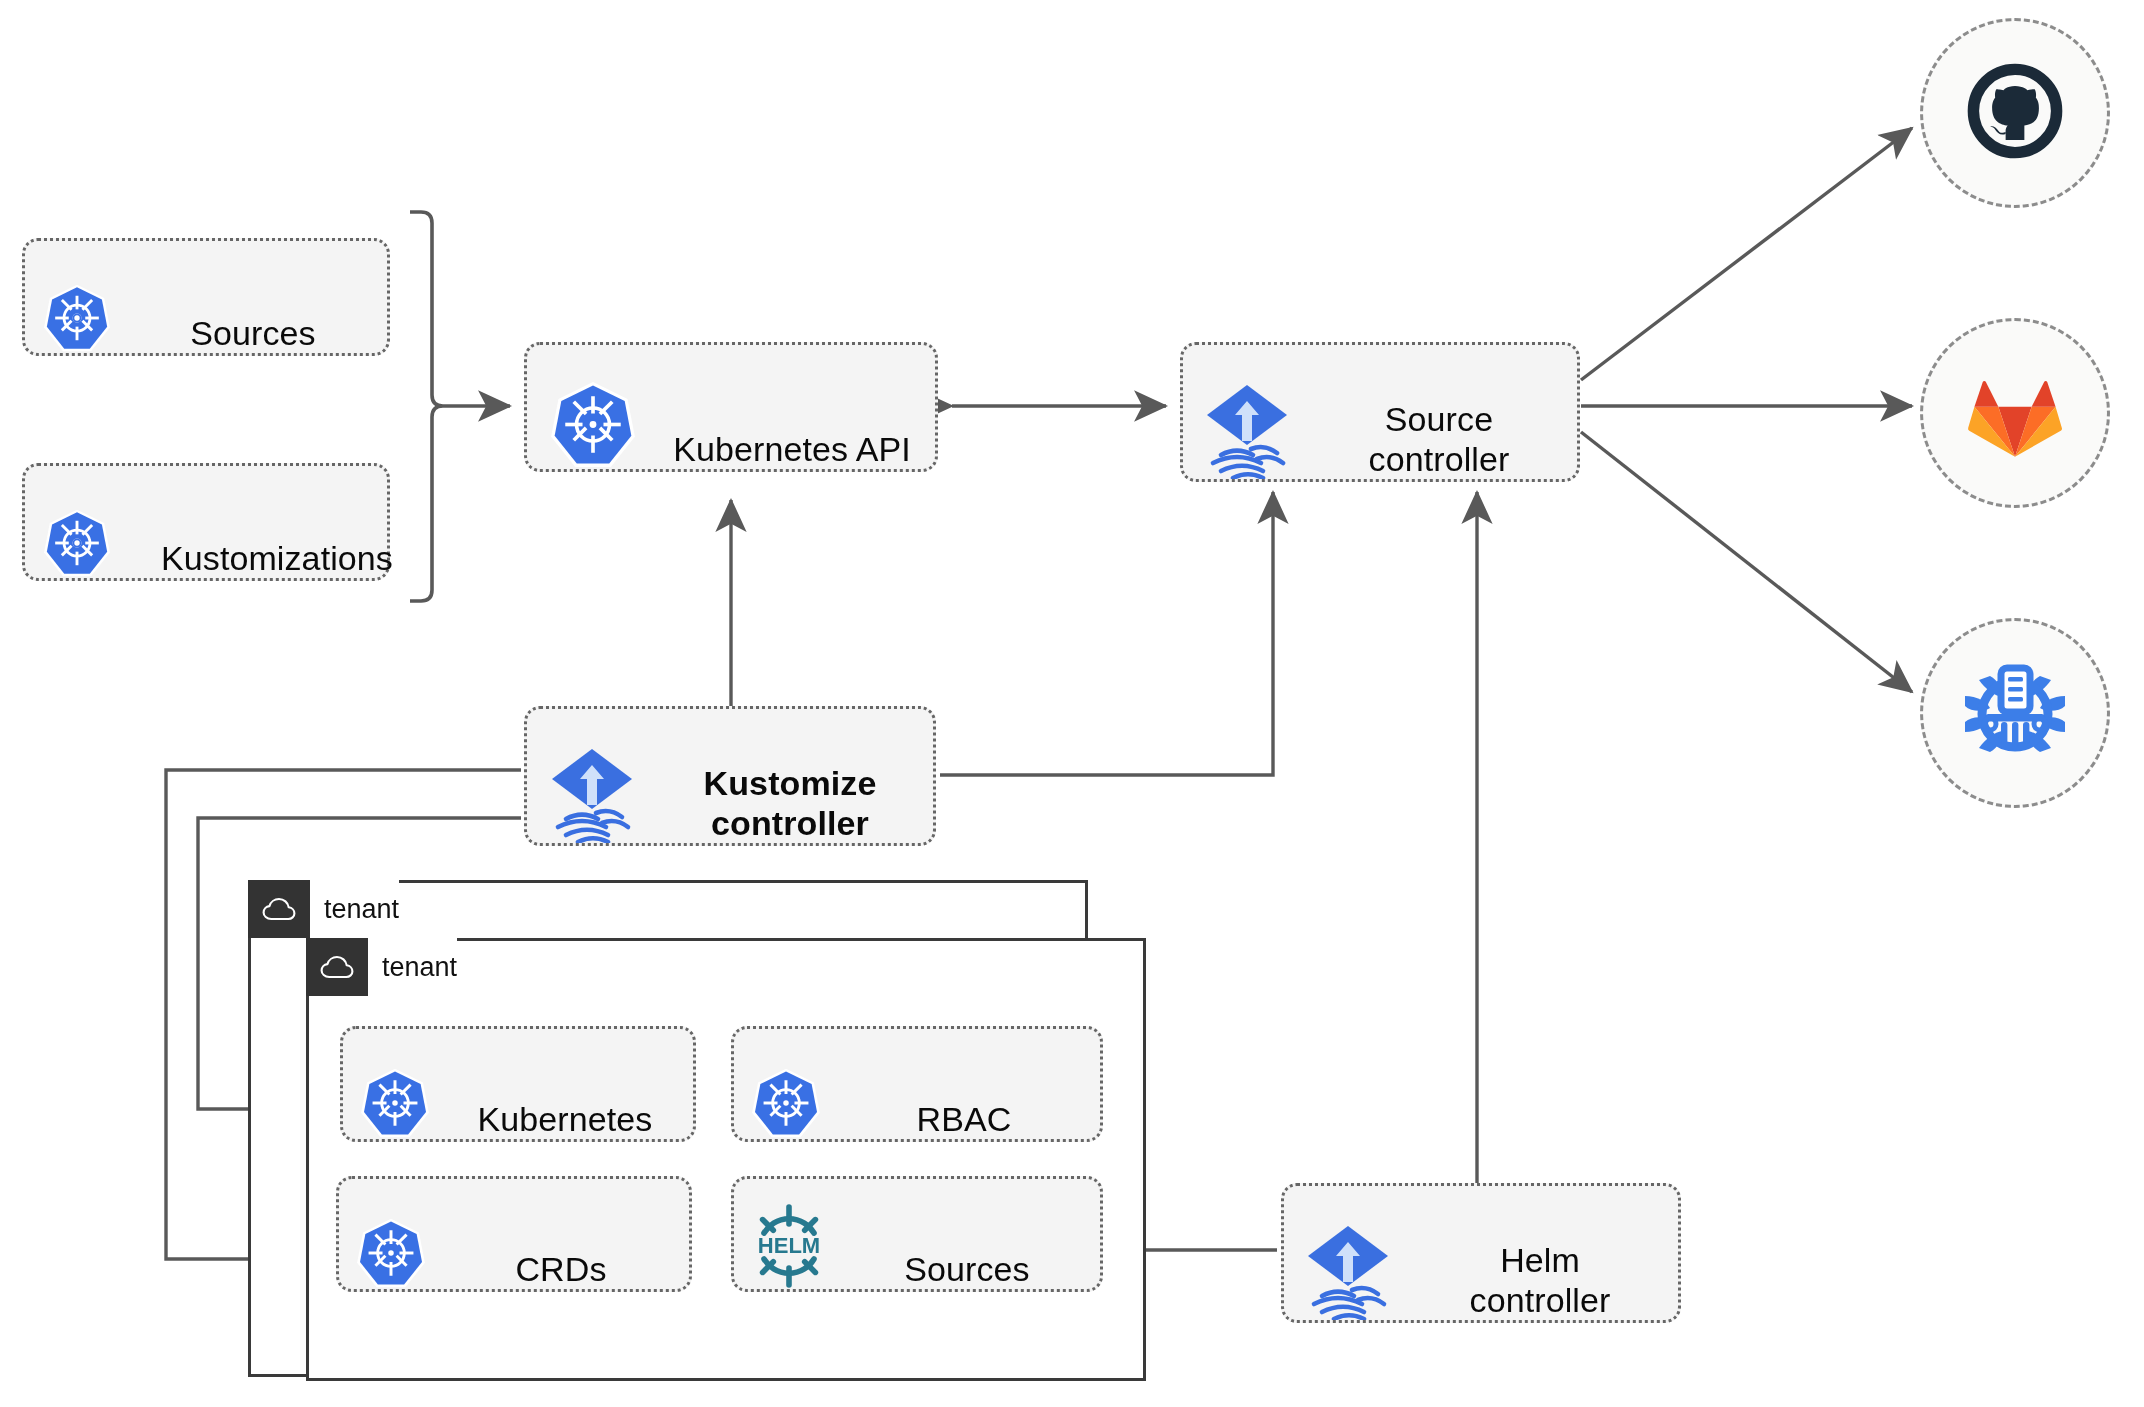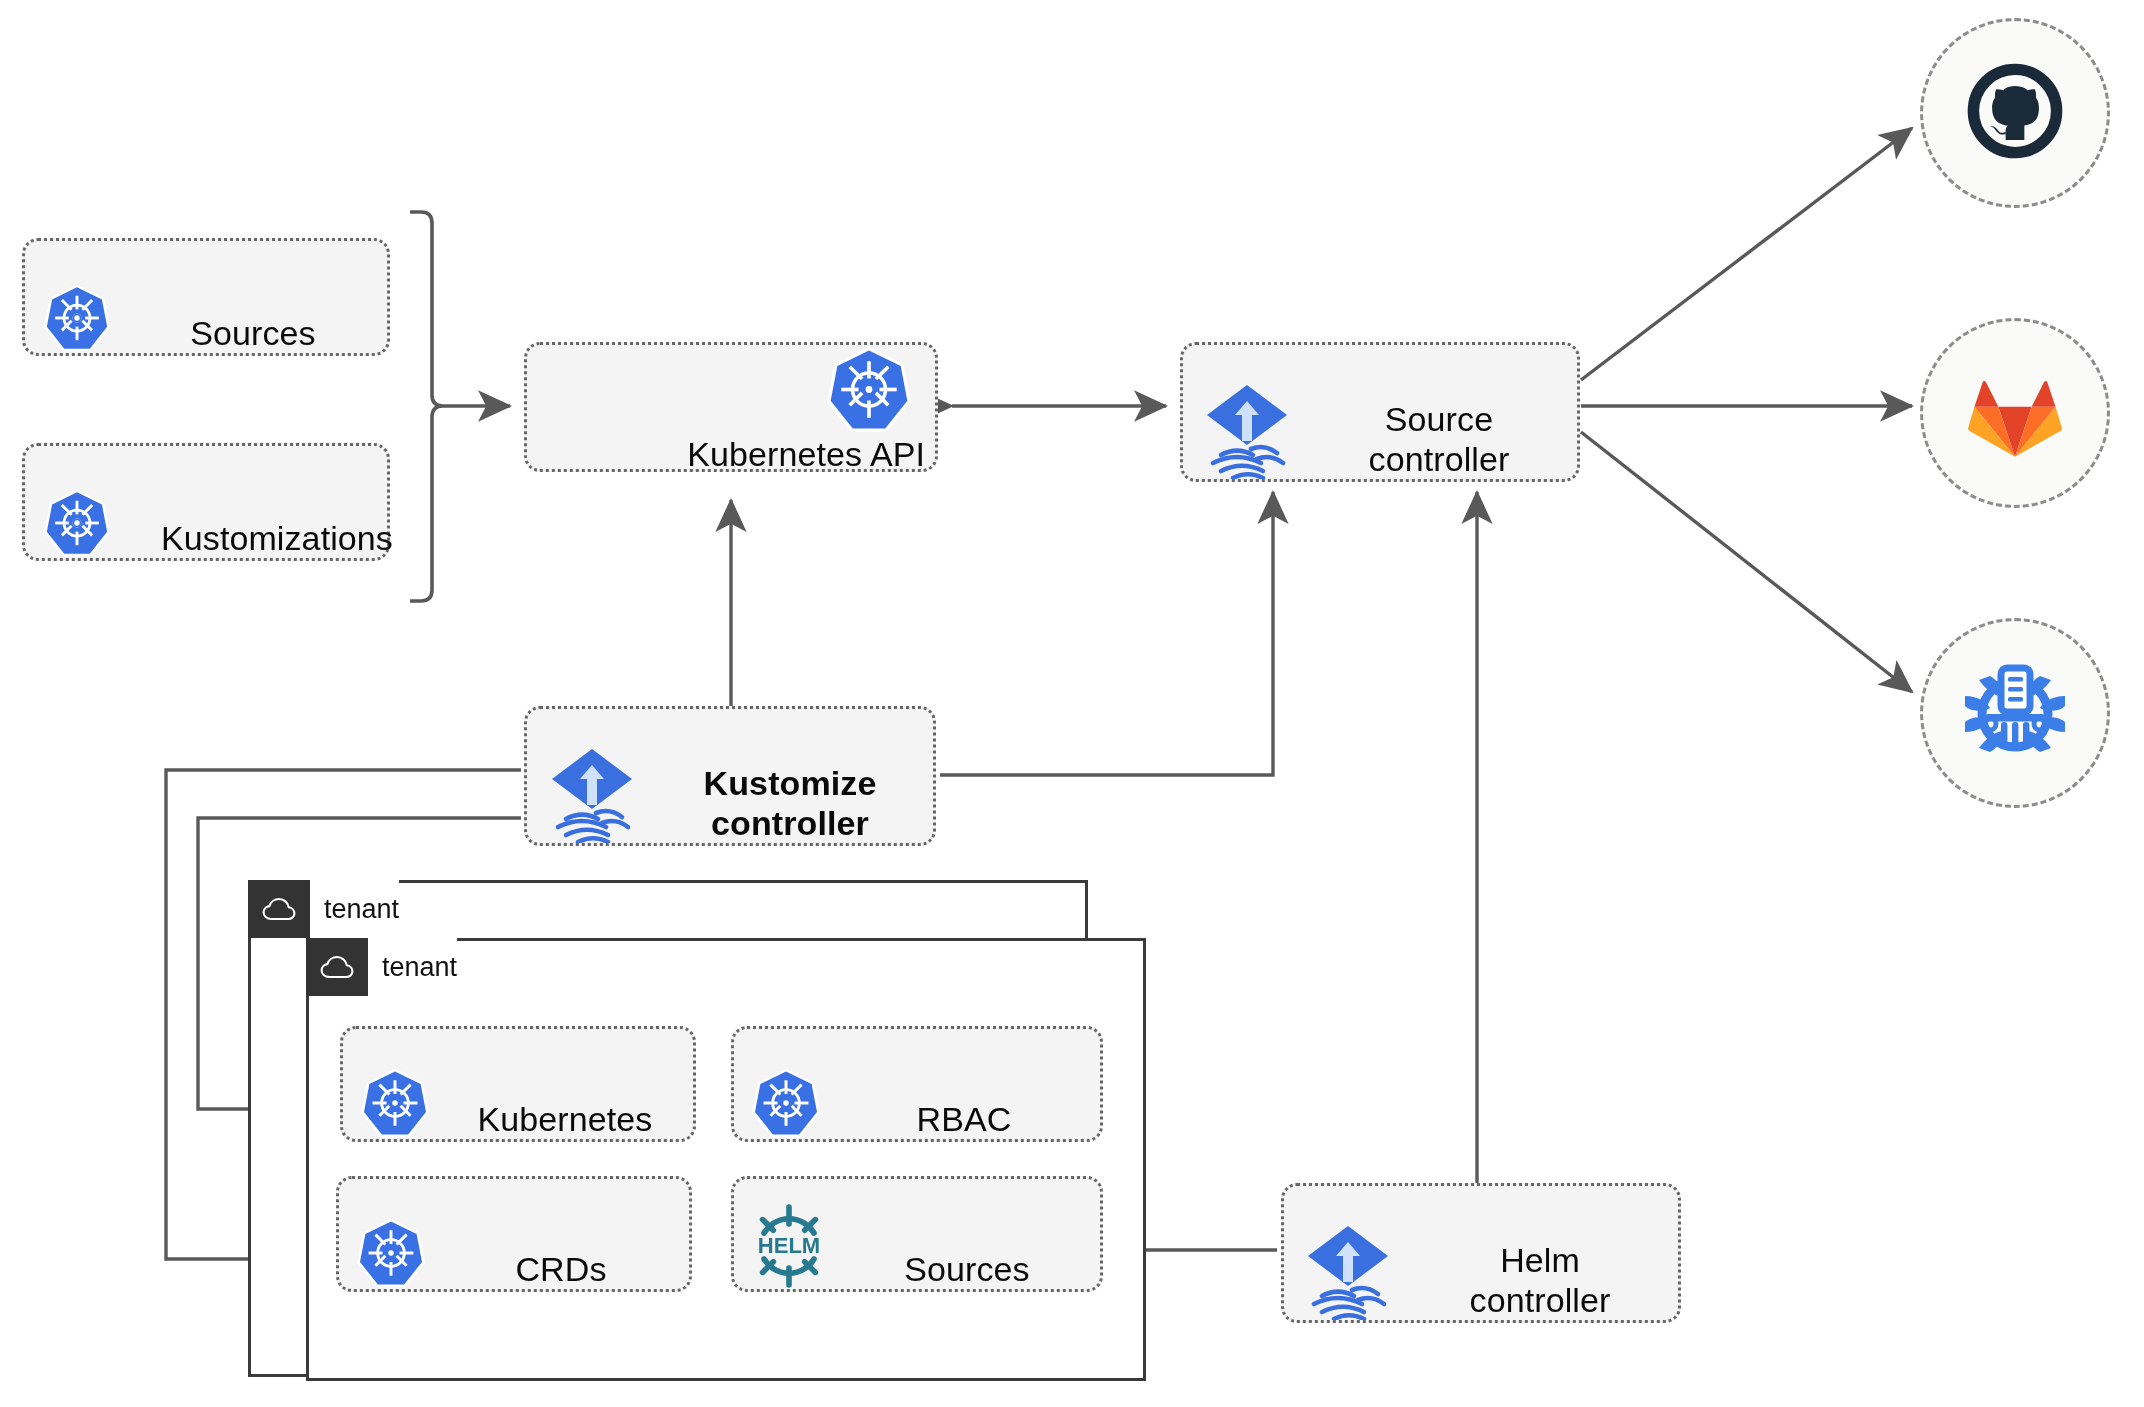--- a/index.html
+++ b/index.html
@@ -173,21 +173,21 @@
           <path d="M25.7,35.6 l2,2 l-9.4,9.4 l-2,-2 Z"></path>
         </g>
         <circle cx="32" cy="34" r="12.6" fill="none" stroke="#ffffff" stroke-width="2.7"></circle>
         <circle cx="32" cy="34" r="4.3" fill="#3970E4"></circle>
         <circle cx="32" cy="34" r="2.6" fill="#ffffff"></circle>
       </svg>
     </span>
     <span class="lbl">Sources</span>
   </div>
 
-  <div class="node" style="left:22px;top:443px;width:368px;height:118px;gap:32px;">
+  <div class="node" style="left:22px;top:463px;width:368px;height:118px;gap:32px;">
     <span class="ico" style="width:104px;">
       <svg class="k8s-wheel" width="66" height="70" viewBox="0 0 64 68" aria-hidden="true">
         <path d="M32,1.6 L58.4,14.6 L64,43.3 L45.6,66.4 L18.4,66.4 L0,43.3 L5.6,14.6 Z" fill="#ffffff"></path>
         <path d="M32,4.2 L56.2,16.1 L61.3,42.5 L44.4,63.8 L19.6,63.8 L2.7,42.5 L7.8,16.1 Z" fill="#3970E4"></path>
         <g fill="#ffffff">
           <circle cx="32" cy="34" r="4.3"></circle>
           <path d="M30.6,12.4 h2.8 v13.2 h-2.8 Z"></path>
           <path d="M30.6,42.4 h2.8 v13.2 h-2.8 Z"></path>
           <path d="M10.8,32.6 h13.2 v2.8 h-13.2 Z"></path>
           <path d="M40,32.6 h13.2 v2.8 h-13.2 Z"></path>
@@ -197,21 +197,21 @@
           <path d="M25.7,35.6 l2,2 l-9.4,9.4 l-2,-2 Z"></path>
         </g>
         <circle cx="32" cy="34" r="12.6" fill="none" stroke="#ffffff" stroke-width="2.7"></circle>
         <circle cx="32" cy="34" r="4.3" fill="#3970E4"></circle>
         <circle cx="32" cy="34" r="2.6" fill="#ffffff"></circle>
       </svg>
     </span>
     <span class="lbl">Kustomizations</span>
   </div>
 
-  <div class="node" style="left:524px;top:342px;width:414px;height:130px;flex-direction:column;">
+  <div class="node" style="left:524px;top:342px;width:414px;height:130px;">
     <span class="ico" style="width:132px;">
       <svg class="k8s-wheel" width="84" height="89" viewBox="0 0 64 68" aria-hidden="true">
         <path d="M32,1.6 L58.4,14.6 L64,43.3 L45.6,66.4 L18.4,66.4 L0,43.3 L5.6,14.6 Z" fill="#ffffff"></path>
         <path d="M32,4.2 L56.2,16.1 L61.3,42.5 L44.4,63.8 L19.6,63.8 L2.7,42.5 L7.8,16.1 Z" fill="#3970E4"></path>
         <g fill="#ffffff">
           <path d="M30.6,12.4 h2.8 v13.2 h-2.8 Z"></path>
           <path d="M30.6,42.4 h2.8 v13.2 h-2.8 Z"></path>
           <path d="M10.8,32.6 h13.2 v2.8 h-13.2 Z"></path>
           <path d="M40,32.6 h13.2 v2.8 h-13.2 Z"></path>
           <path d="M16.3,17.6 l2,-2 l9.4,9.4 l-2,2 Z"></path>

